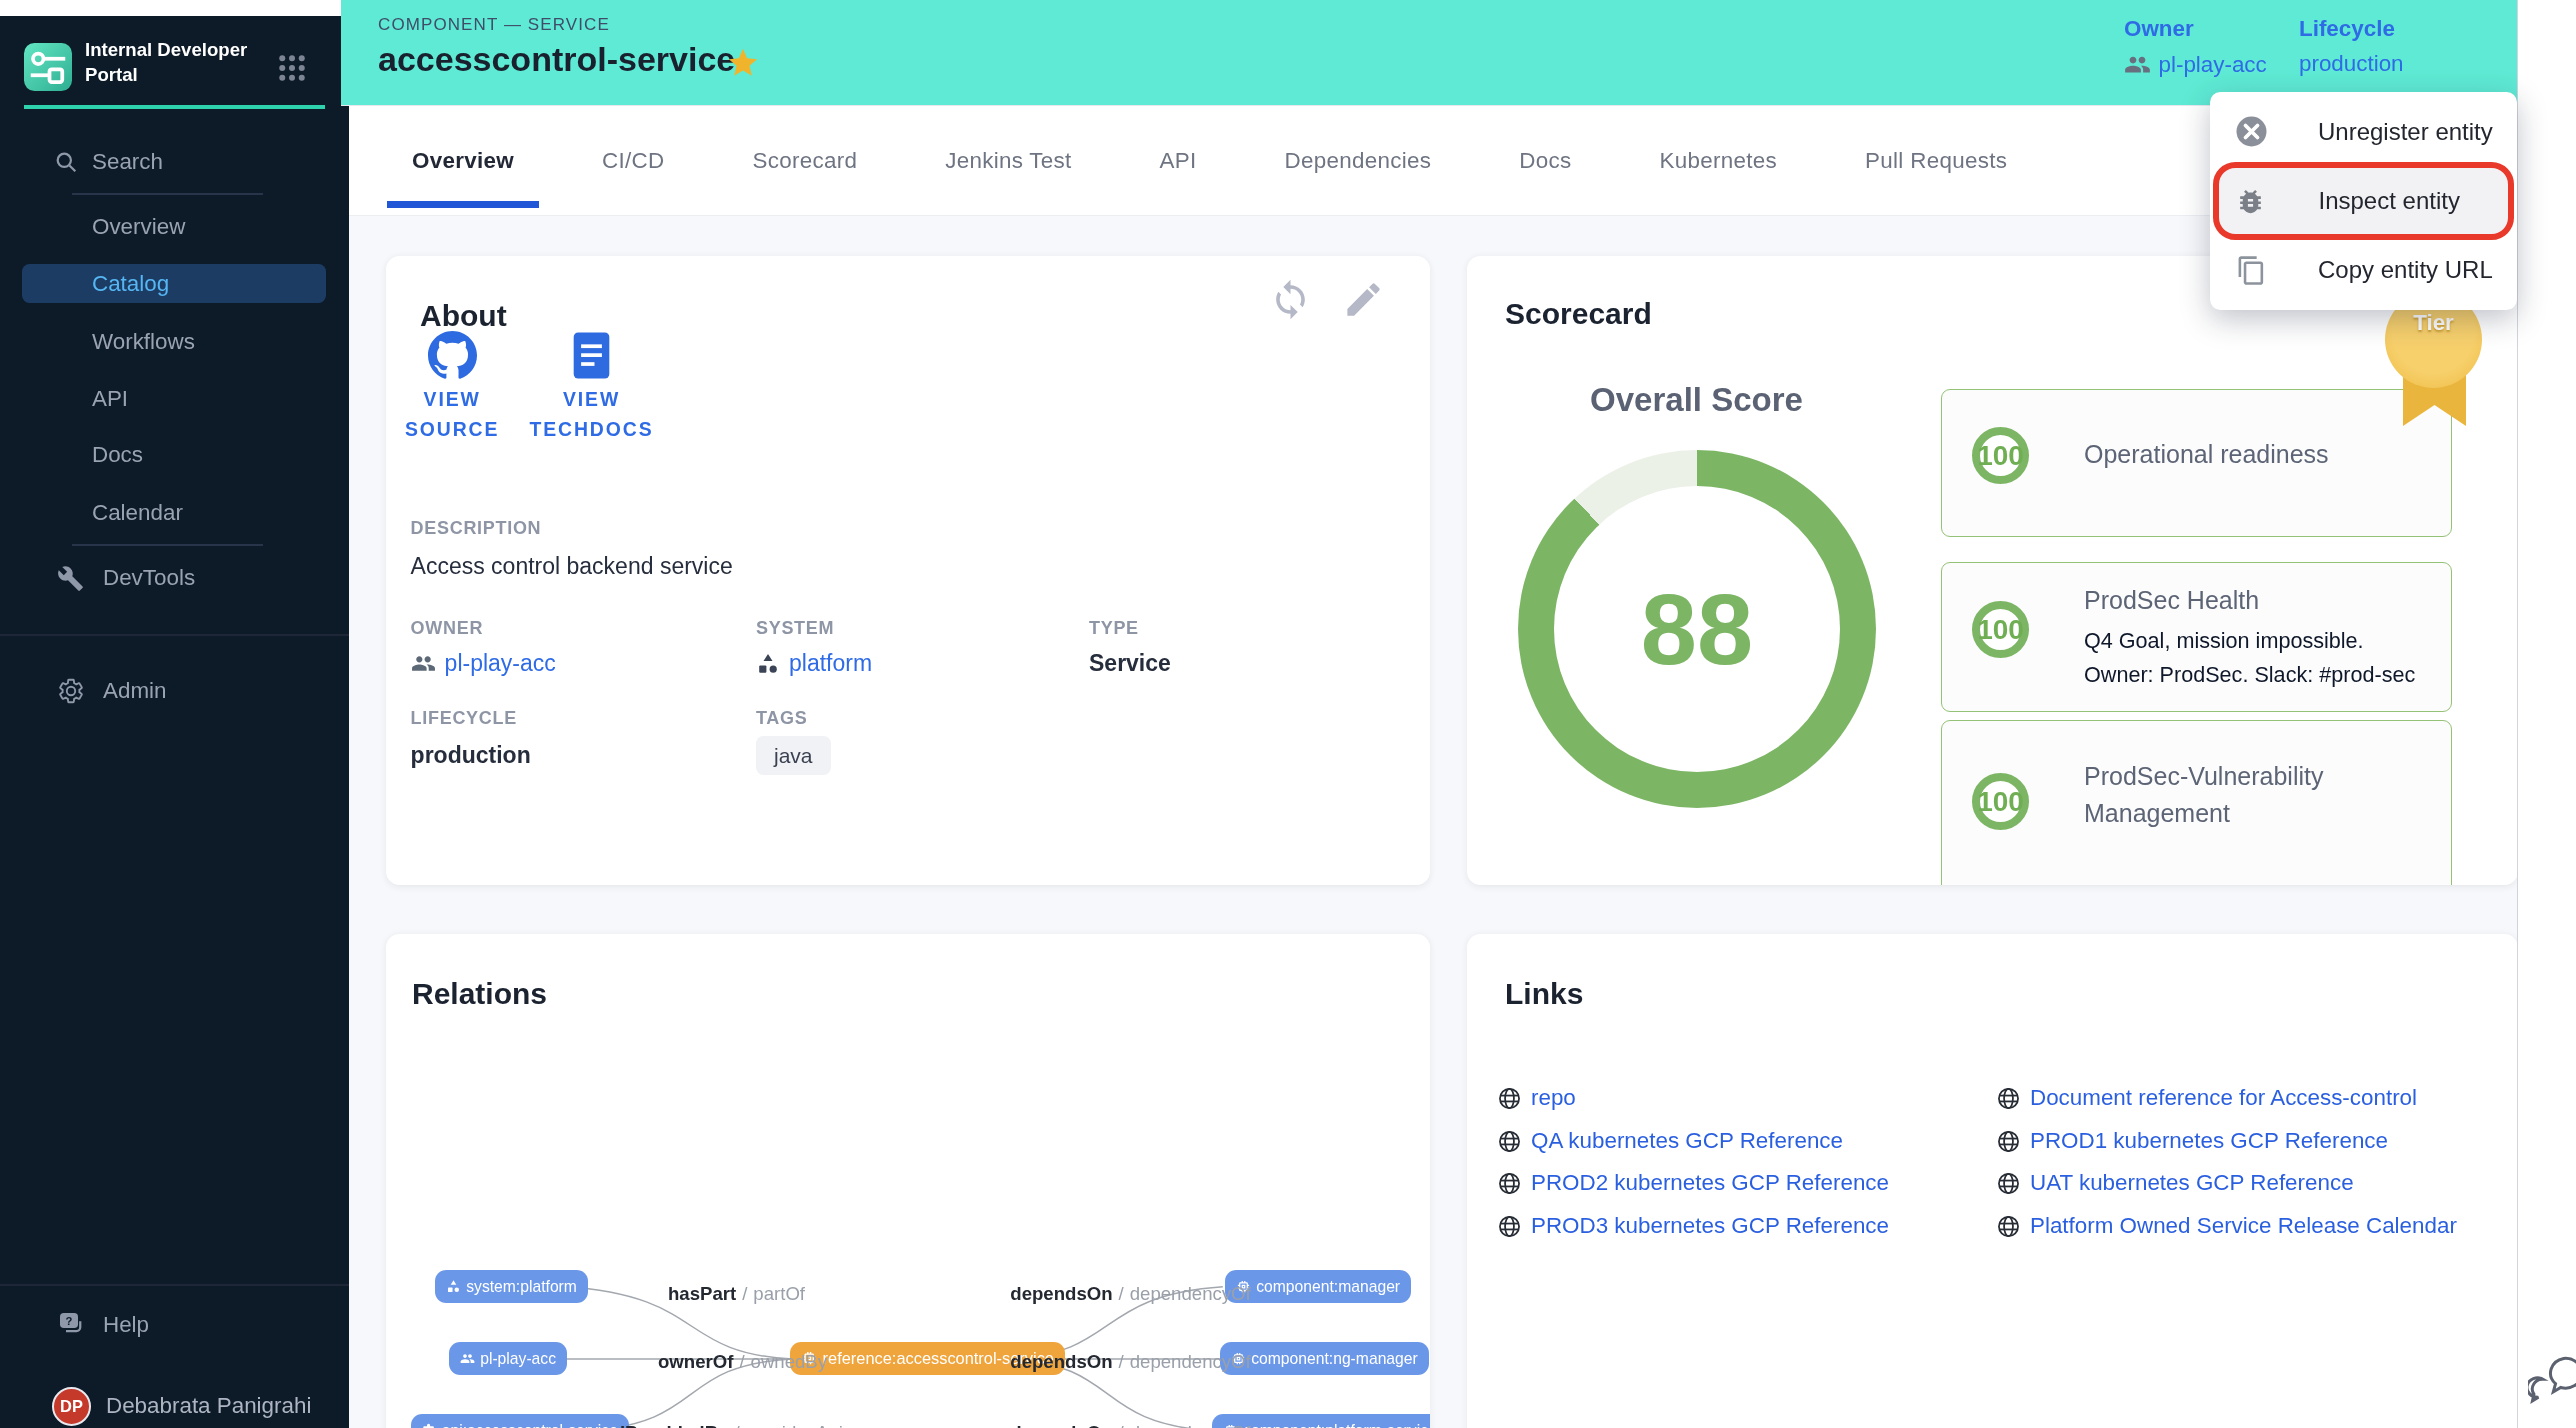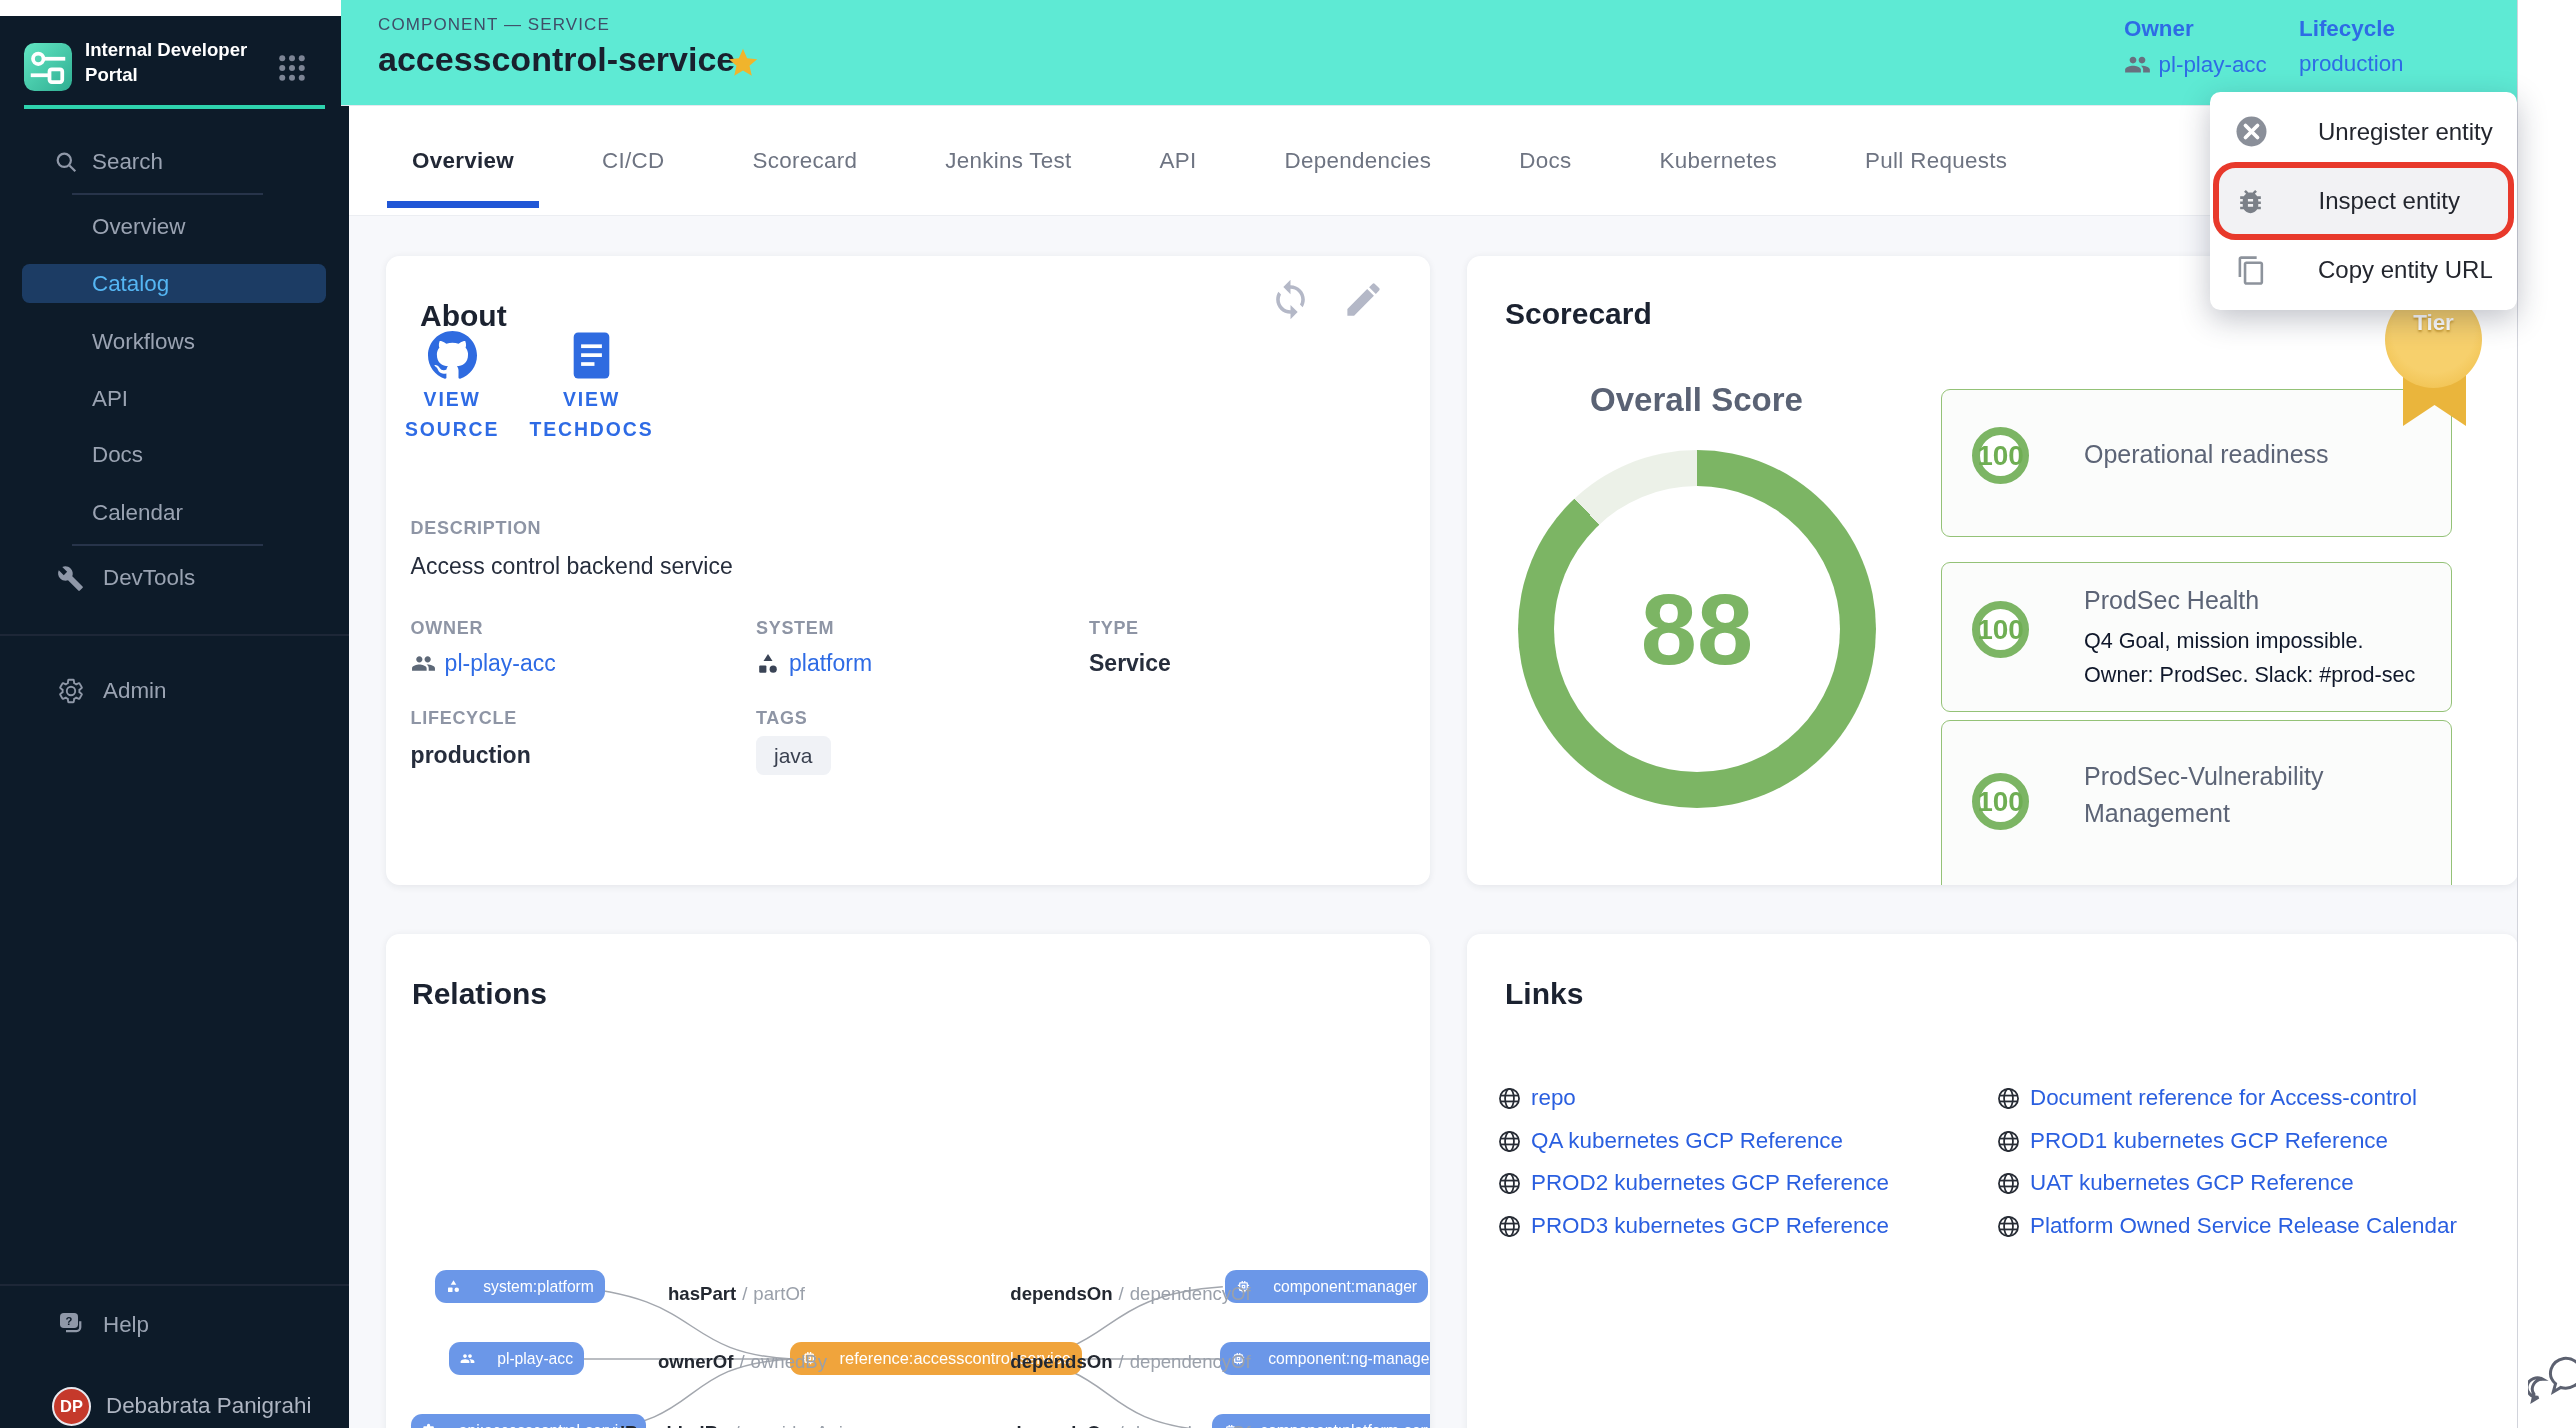--- a/index.html
+++ b/index.html
@@ -67,21 +67,21 @@
   .sbadge .btitle{position:absolute;left:142px;font-size:25px;color:#5c6476;width:358px;line-height:37px;word-break:break-word;}
   .sbadge .bsub{position:absolute;left:142px;font-size:21.6px;color:#0f172a;width:335px;line-height:34px;}
   .medal{position:absolute;left:918px;top:35px;width:97px;height:97px;border-radius:50%;
          background:radial-gradient(circle at 50% 42%,#f7d06c 0 55%,#edb93f 100%);z-index:2;
          display:flex;justify-content:center;color:#fff;font-weight:700;font-size:22.4px;
          text-shadow:0 1.5px 2.2px rgba(160,110,0,.55);padding-top:19.4px;}
   .medal-tails{position:absolute;left:936px;top:104px;width:63px;height:66px;background:#eab53c;z-index:1;
          clip-path:polygon(0 0,100% 0,100% 100%,50% 68%,0 100%);}
 
   
-  .gnode{position:absolute;height:33px;display:flex;align-items:center;gap:22px;padding:0 11.2px;
+  .gnode{position:absolute;height:33px;display:flex;align-items:center;gap:5px;padding:0 11.2px;
          border-radius:11.2px;background:#6b97e8;color:#fff;font-size:15.7px;white-space:nowrap;cursor:pointer;}
   .gnode.center{background:#f0a43c;font-size:16.4px;}
   .elabel{position:absolute;width:253px;text-align:center;font-size:18.6px;white-space:nowrap;}
   .elabel b{color:#232831;font-weight:700;}
   .elabel .sep{color:#9aa0aa;margin:0 6px;}
   .elabel .b2{color:#9aa0aa;}
 
   
   .linkrow{position:absolute;display:flex;align-items:center;gap:9px;font-size:22.4px;color:#2a5fe0;cursor:pointer;white-space:nowrap;}
 

